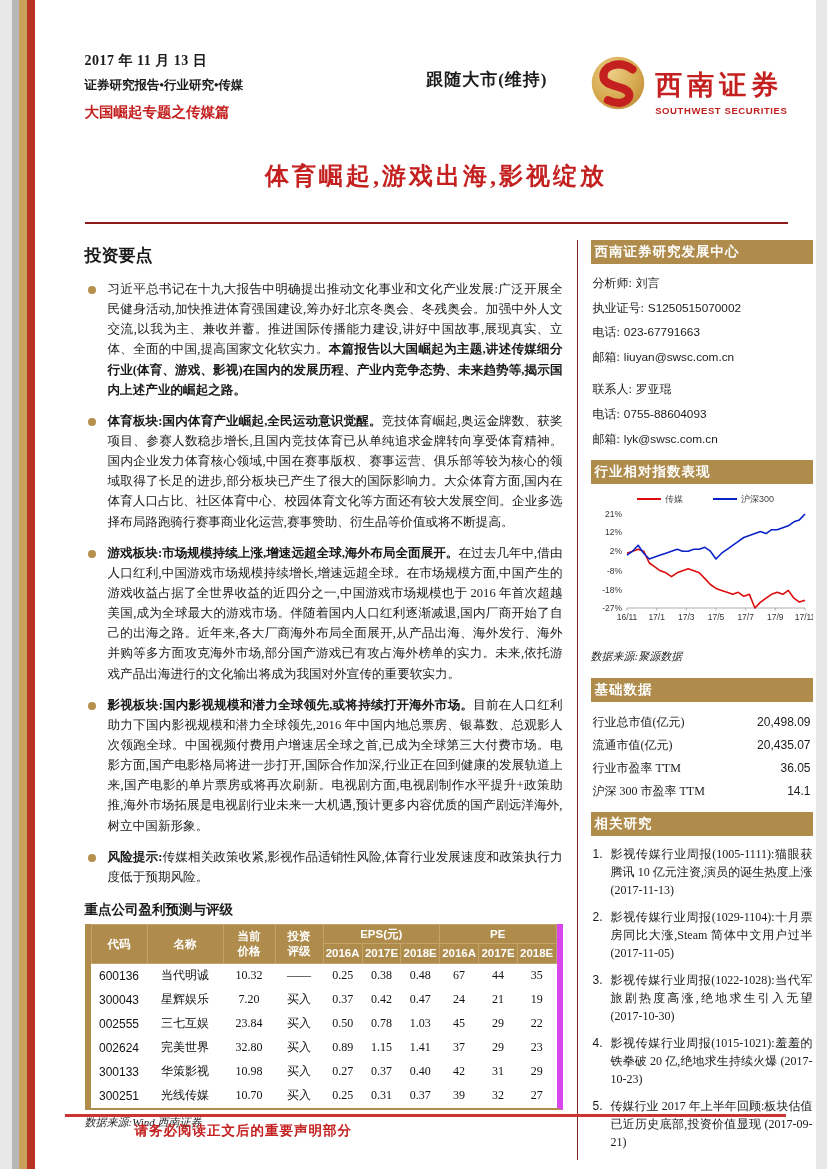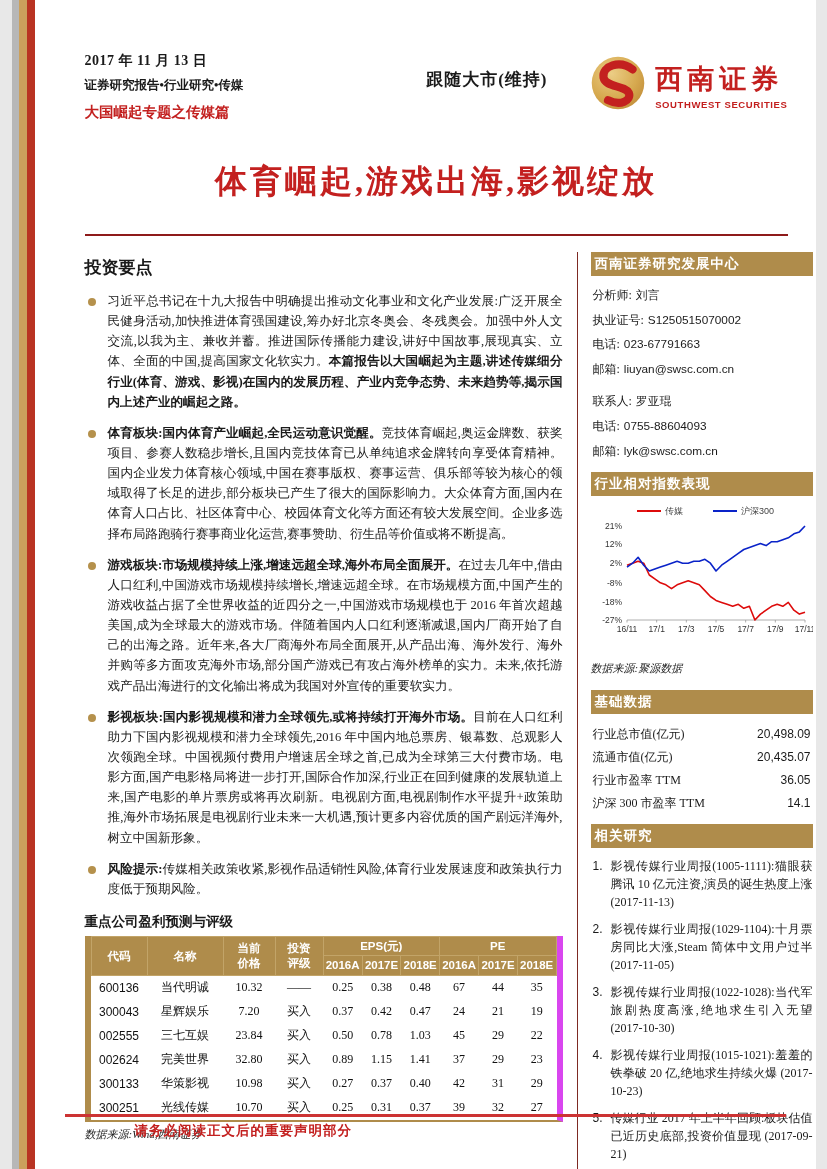--- a/index.html
+++ b/index.html
@@ -15,26 +15,26 @@
   }
   .content { position:absolute; left:23px; top:0; right:0; bottom:0; padding:52px 28px 0 50px; }
 
   
   .hdr { display:flex; align-items:flex-start; }
   .hdr-left { width:300px; }
   .hdr-date { font-size:14px; font-weight:bold; letter-spacing:.5px; }
   .hdr-cat  { font-size:12.5px; font-weight:bold; margin-top:7px; }
   .hdr-series { font-size:14.5px; font-weight:bold; color:#C3201F; margin-top:9px; }
   .hdr-rating { font-size:17px; font-weight:bold; margin:16px auto 0; letter-spacing:1px; }
-  .hdr-logo { display:flex; align-items:center; gap:8px; margin-top:2px; }
+  .hdr-logo { display:flex; align-items:flex-end; gap:8px; margin-top:2px; }
   .logo-text-cn { font-size:27px; font-weight:bold; color:#C3201F; letter-spacing:5px; white-space:nowrap; }
   .logo-text-en { font-size:9.5px; font-weight:bold; color:#C3201F; letter-spacing:.6px; margin-top:2px; white-space:nowrap; font-family:"Liberation Sans",sans-serif; }
 
   
-  .report-title { text-align:center; color:#C3201F; font-size:32px; font-weight:bold; letter-spacing:3px; margin-top:38px; }
+  .report-title { text-align:center; color:#C3201F; font-size:24px; font-weight:bold; letter-spacing:3px; margin-top:38px; }
   .title-rule { border:none; border-top:2px solid #8E1A1A; margin-top:30px; }
 
   
   .columns { display:flex; margin-top:16px; }
   .left-col { width:478px; flex:0 0 478px; }
   .right-col { flex:1; margin-left:14px; padding-left:13px; border-left:1.5px solid #7d2a23; }
 
   .ip-heading { font-size:17px; font-weight:bold; margin:4px 0 12px; }
   .bullet { position:relative; padding-left:23px; margin-bottom:11px; font-size:12.6px; line-height:1.6; text-align:justify; }
   .bullet::before { content:""; position:absolute; left:3px; top:7px; width:8px; height:8px; border-radius:50%; background:#B5914C; }

